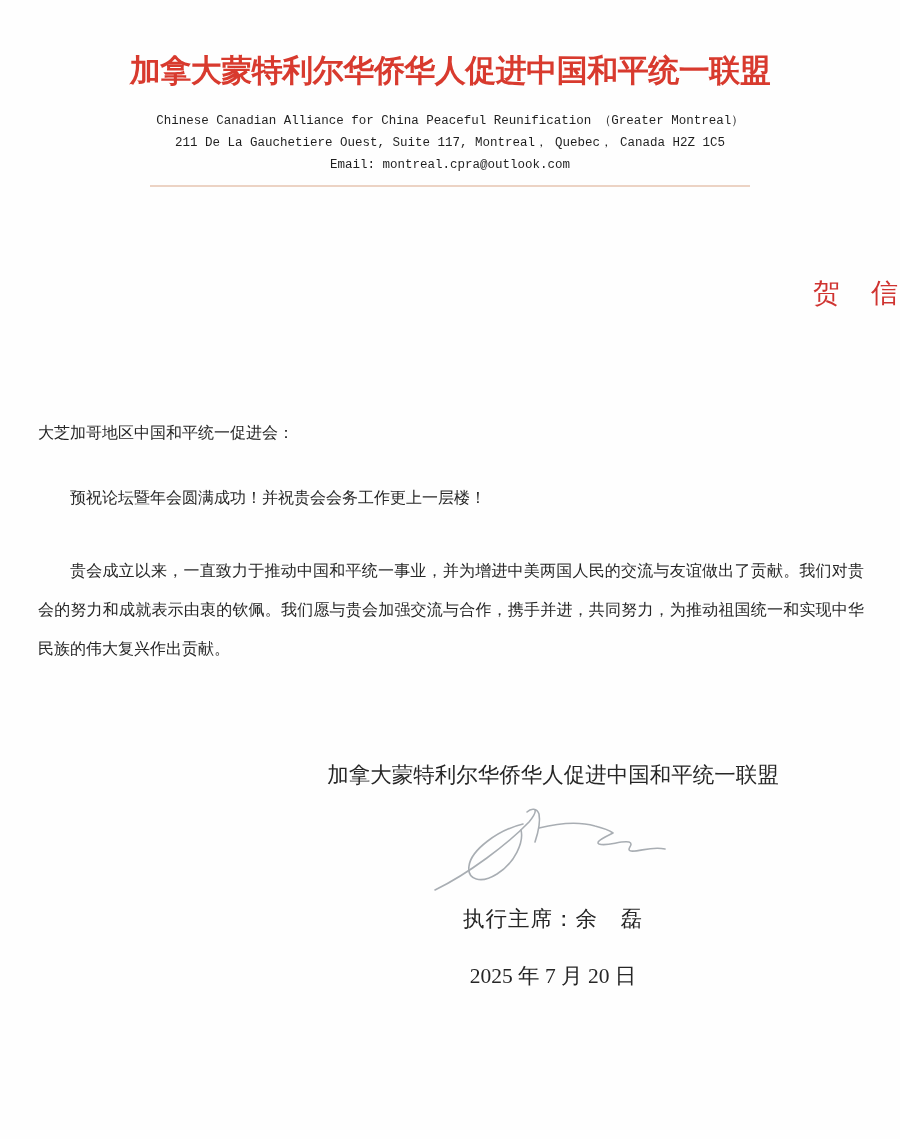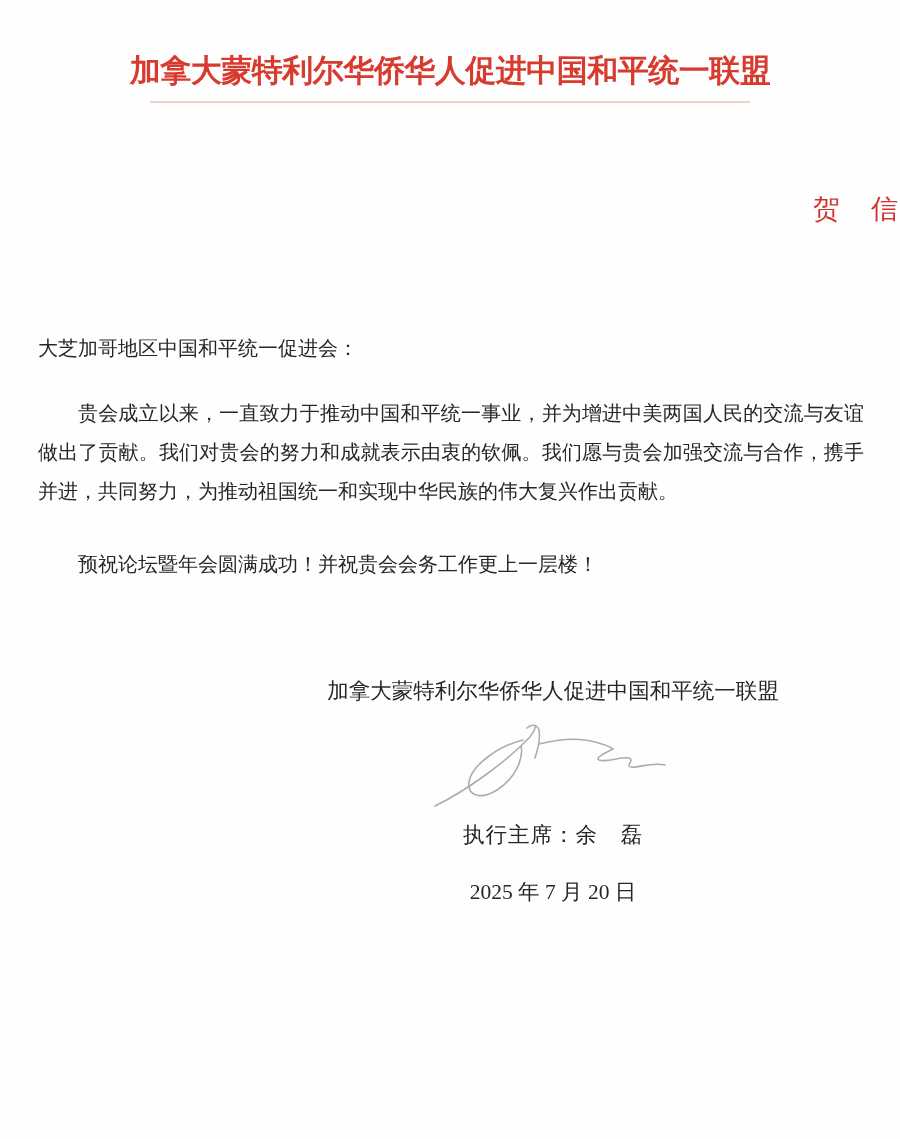--- a/index.html
+++ b/index.html
@@ -57,21 +57,21 @@
     text-align: right;
     font-size: 27px;
     color: #cf3330;
     letter-spacing: 2px;
     font-weight: normal;
   }
 
   
   .letter-body {
     margin: 102px 36px 0 38px;
-    font-size: 20px;
+    font-size: 16px;
     line-height: 39px;
     color: #262626;
     text-align: justify;
   }
 
   .salutation {
     margin-bottom: 26px;
   }
 
   .para {
@@ -108,29 +108,34 @@
     margin-top: 28px;
   }
 </style>
 </head>
 <body>
 
 <div class="page">
 
   <div class="letterhead">
     <div class="org-title-cn">加拿大蒙特利尔华侨华人促进中国和平统一联盟</div>
+    <div class="org-sub">
+      <div>Chinese Canadian Alliance for China Peaceful Reunification （Greater Montreal）</div>
+      <div>211 De La Gauchetiere Ouest, Suite 117, Montreal， Quebec， Canada H2Z 1C5</div>
+      <div>Email: montreal.cpra@outlook.com</div>
+    </div>
     <div class="letterhead-divider"></div>
   </div>
 
   <div class="letter-title">贺　信</div>
 
   <div class="letter-body">
     <div class="salutation">大芝加哥地区中国和平统一促进会：</div>
+    <div class="para">预祝论坛暨年会圆满成功！并祝贵会会务工作更上一层楼！</div>
     <div class="para">贵会成立以来，一直致力于推动中国和平统一事业，并为增进中美两国人民的交流与友谊做出了贡献。我们对贵会的努力和成就表示由衷的钦佩。我们愿与贵会加强交流与合作，携手并进，共同努力，为推动祖国统一和实现中华民族的伟大复兴作出贡献。</div>
-    <div class="para">预祝论坛暨年会圆满成功！并祝贵会会务工作更上一层楼！</div>
   </div>
 
   <div class="signature-block">
     <div class="signature-org">加拿大蒙特利尔华侨华人促进中国和平统一联盟</div>
 
     <div class="signature-scribble-wrap">
       <svg width="260" height="100" viewBox="0 0 260 100">
         <g fill="none" stroke="#9aa0a6" stroke-width="1.6" stroke-linecap="round" stroke-linejoin="round" opacity="0.85">
 
           <path d="M 12,88 C 45,72 85,42 106,20 C 110,15 113,10 112,8"></path>

